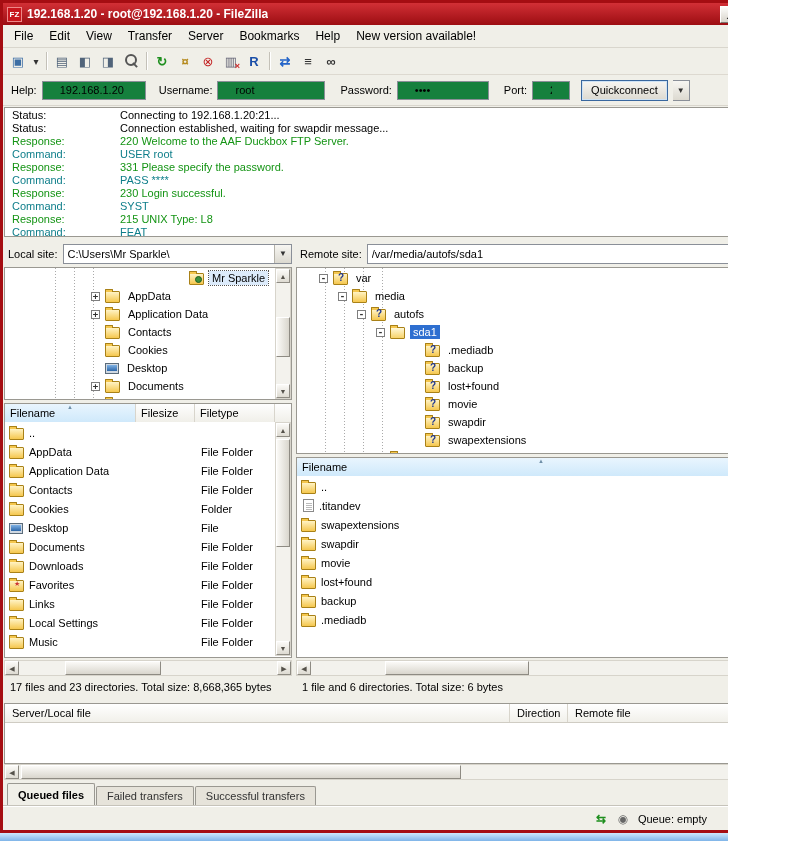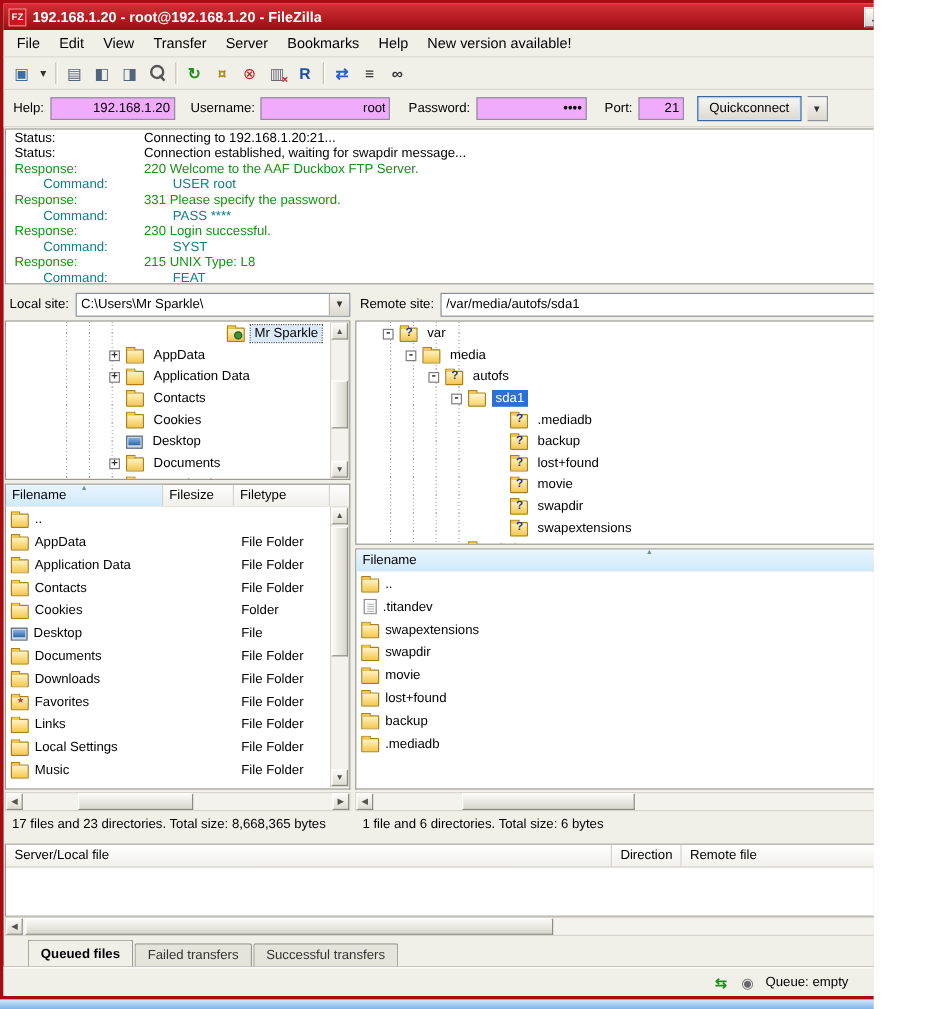--- a/index.html
+++ b/index.html
@@ -54,37 +54,37 @@
   .k-disconnect::after { content: "×"; position: absolute; color: #c22; font-size: 9px;
                          font-weight: bold; right: 2px; bottom: 1px; }
   .k-reconnect::before { content: "R"; color: #1b4fa8; font-weight: bold; font-size: 13px; }
   .k-directory-compare::before { content: "⇄"; color: #2464c8; font-weight: bold; }
   .k-synchronized-browsing::before { content: "≡"; color: #333; font-weight: bold; }
   .k-find-files::before { content: "∞"; color: #333; font-weight: bold; }
 
   .quickbar { height: 31px; display: flex; align-items: center; gap: 5px; padding-left: 8px;
               background: #f0efe8; border-bottom: 1px solid #d9d6cd; }
   .qlabel { white-space: nowrap; }
-  .qinput { height: 19px; border: 1px solid #8a8f98; background: #f0abfc;
-            font: 11px "Liberation Sans", sans-serif; padding: 0 3px; text-align: right; }
+  .qinput { height: 19px; border: 1px solid #8a8f98; background: #15803d;
+            font: 11px "Liberation Sans", sans-serif; padding: 0 17px; }
   .qc-btn { height: 21px; padding: 0 9px; font: 11px "Liberation Sans", sans-serif;
             background: linear-gradient(#f7f6f2, #dcd9d0); border: 1px solid #39679e;
             box-shadow: inset 0 0 0 1px #cfe3f5; margin-left: 6px; }
   .qc-arrow { width: 17px; height: 21px; background: linear-gradient(#f7f6f2, #dcd9d0);
               border: 1px solid #8a8f98; border-left: none; text-align: center;
               font-size: 8px; line-height: 19px; color: #333; }
 
   
   .log { position: absolute; left: 1px; right: 1px; top: 104px; height: 130px; background: #ffffff;
          border: 1px solid #9a9891; overflow: hidden; padding: 1px 18px 0 7px; line-height: 13px; }
   .log-line { white-space: nowrap; }
   .log-label { display: inline-block; width: 108px; }
   .k-status { color: #000; }
   .k-response { color: #149414; }
-  .k-command { color: #0e7e8a; margin-left: 24px; }
+  .k-command { color: #0e7e8a; }
 
   
   .sitebar { position: absolute; height: 23px; display: flex; align-items: center; padding-left: 4px; }
   .sitelabel { white-space: nowrap; padding-right: 5px; }
   .combo { flex: 1; height: 20px; border: 1px solid #8a8f98; background: #fff; display: flex;
            align-items: center; padding-left: 4px; overflow: hidden; }
   .combo-value { flex: 1; white-space: nowrap; overflow: hidden; }
   .combo-arrow { width: 17px; height: 18px; background: linear-gradient(#f7f6f2, #dcd9d0);
                  border-left: 1px solid #b5b2a9; text-align: center; font-size: 8px;
                  line-height: 17px; color: #333; flex: none; }
@@ -699,21 +699,21 @@
         <span class="qcell" style="width:58px">Direction</span>
         <span class="qcell" style="flex:1; border-right:none">Remote file</span>
       </div>
     </div>
     <div class="sbh" style="left:1px; top:761px; width:783px">
       <span class="sb-b l">◀</span>
       <span class="sb-t" style="left:16px; width:440px"></span>
       <span class="sb-b r">▶</span>
     </div>
 
-    <div class="tabs" style="left:20px; top:780px; height:23px">
+    <div class="tabs" style="left:4px; top:780px; height:23px">
 
         <span class="tab active">Queued files</span>
 
         <span class="tab">Failed transfers</span>
 
         <span class="tab">Successful transfers</span>
       </div>
 
     <div class="statusbar">
       <span style="display:flex; gap:6px">

